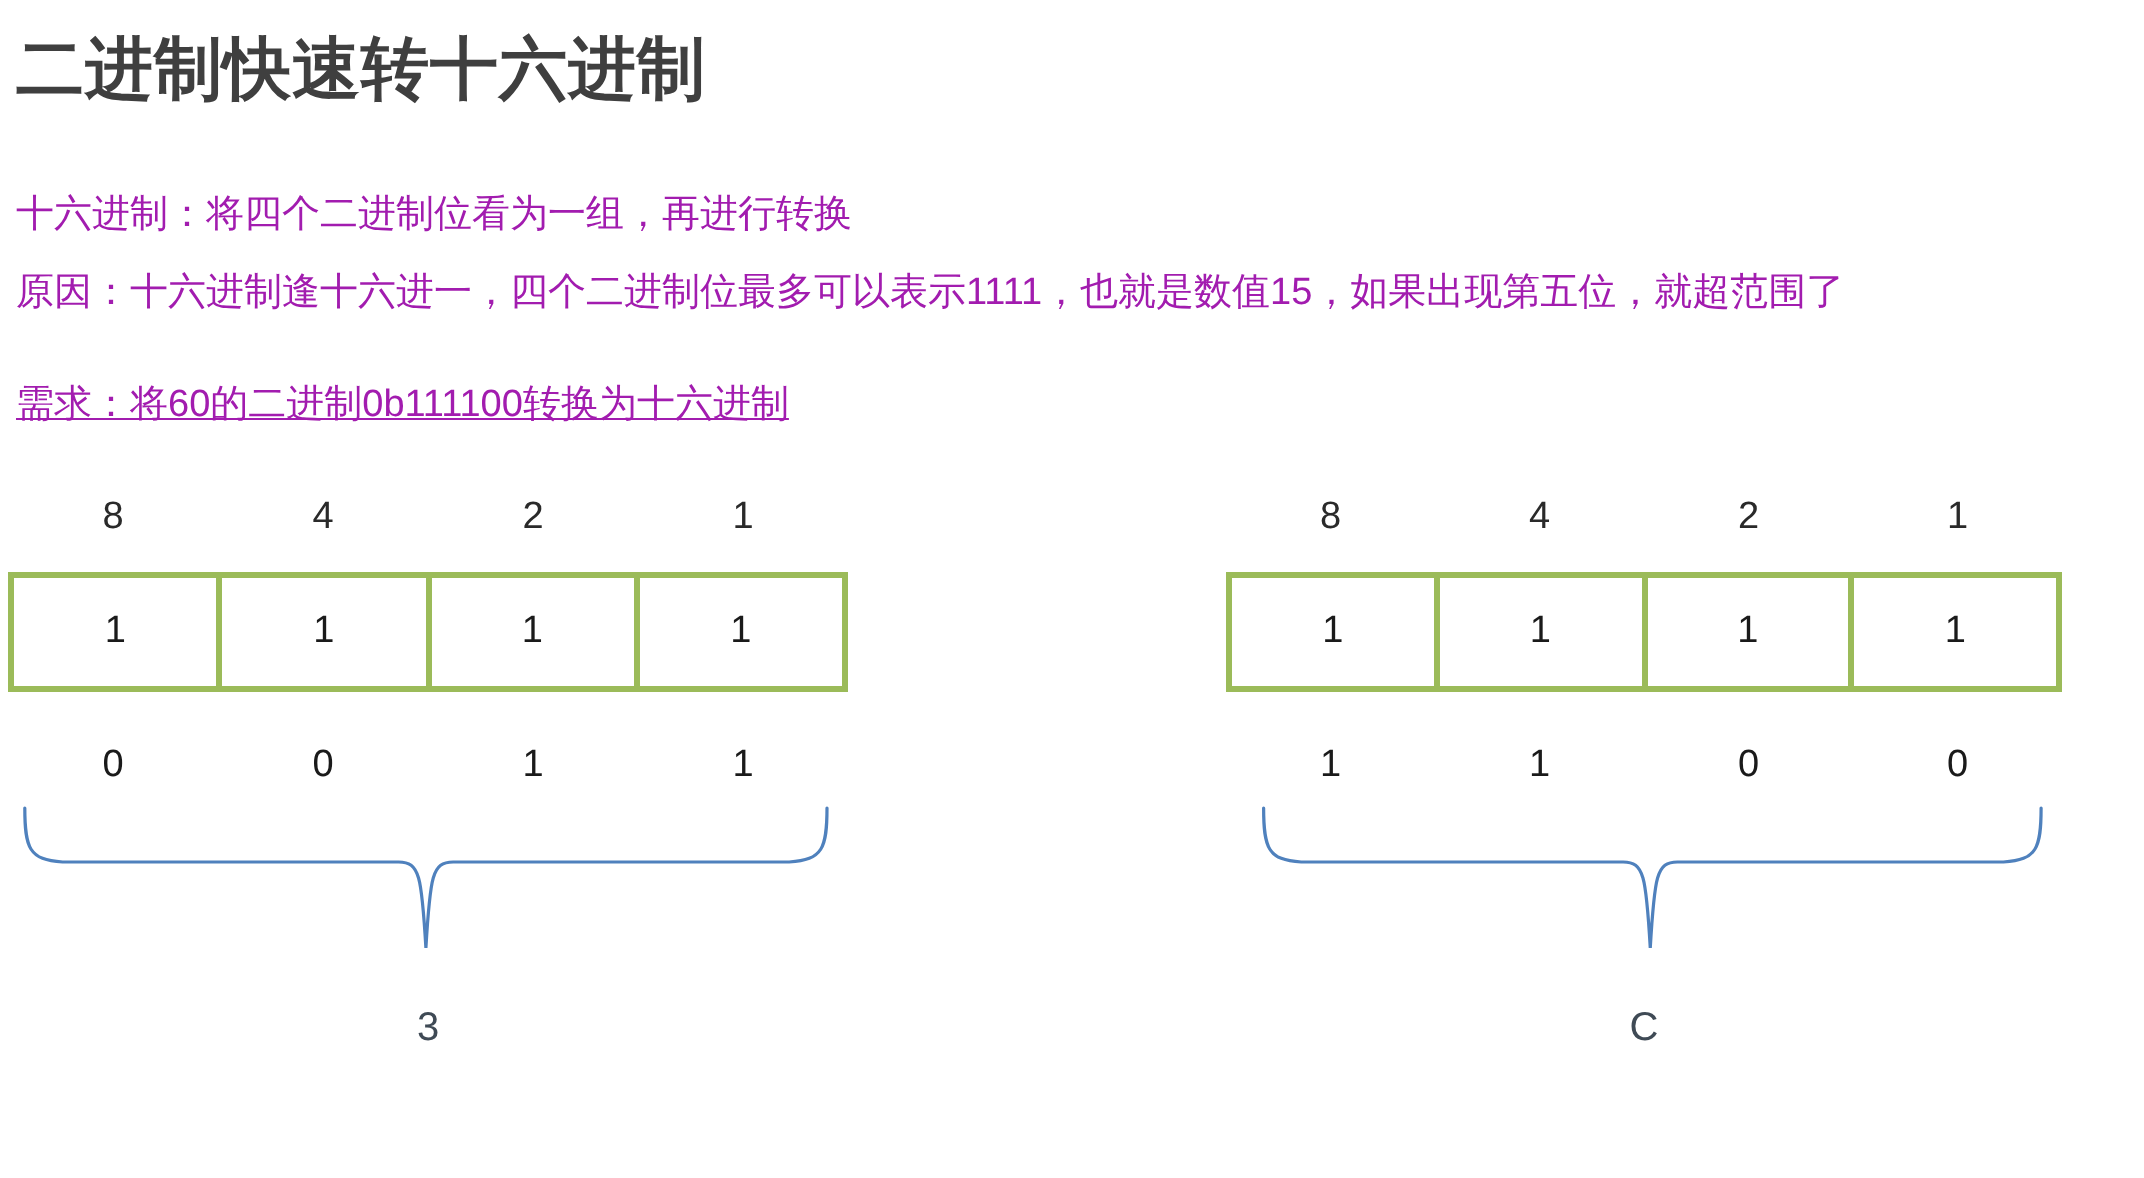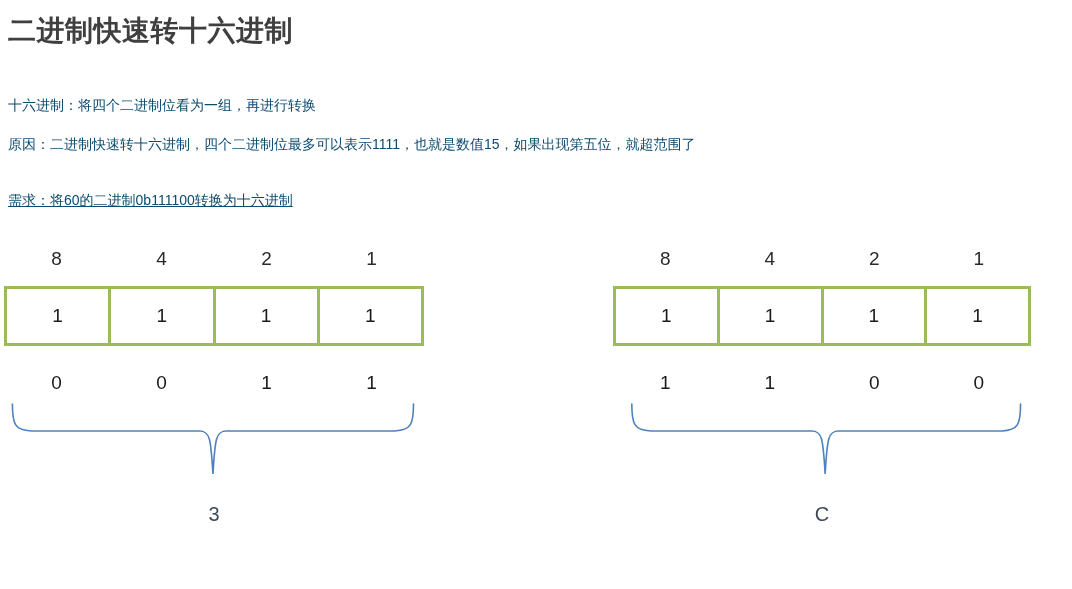--- a/index.html
+++ b/index.html
@@ -15,33 +15,33 @@
     font-family: "Liberation Sans", "DejaVu Sans", sans-serif;
     color: #1a1a1a;
     -webkit-font-smoothing: antialiased;
   }
 
   
   .page-title {
     position: absolute;
     left: 8px;
     top: 12px;
-    font-size: 28px;
+    font-size: 34px;
     font-weight: bold;
     color: #3f3f3f;
     letter-spacing: 0.5px;
     white-space: nowrap;
   }
 
   
   .para {
     position: absolute;
     left: 8px;
-    font-size: 14px;
-    color: #0c4a6e;
+    font-size: 19px;
+    color: #a21caf;
     white-space: nowrap;
     line-height: 1.2;
   }
   .para-1 { top: 97px; }
   .para-2 { top: 136px; }
   .para-3 { top: 192px; text-decoration: underline; }
 
   
   .group {
     position: absolute;
@@ -120,21 +120,21 @@
     margin-top: 12px;
     line-height: 1;
   }
 </style>
 </head>
 <body>
 
 <div class="page-title">二进制快速转十六进制</div>
 
 <div class="para para-1">十六进制：将四个二进制位看为一组，再进行转换</div>
-<div class="para para-2">原因：二进制快速转十六进制，四个二进制位最多可以表示1111，也就是数值15，如果出现第五位，就超范围了</div>
+<div class="para para-2">原因：十六进制逢十六进一，四个二进制位最多可以表示1111，也就是数值15，如果出现第五位，就超范围了</div>
 <div class="para para-3">需求：将60的二进制0b111100转换为十六进制</div>
 
 <div class="group group-left">
 
   <div class="weights-row">
     <div class="weight-cell">8</div>
     <div class="weight-cell">4</div>
     <div class="weight-cell">2</div>
     <div class="weight-cell">1</div>
   </div>

